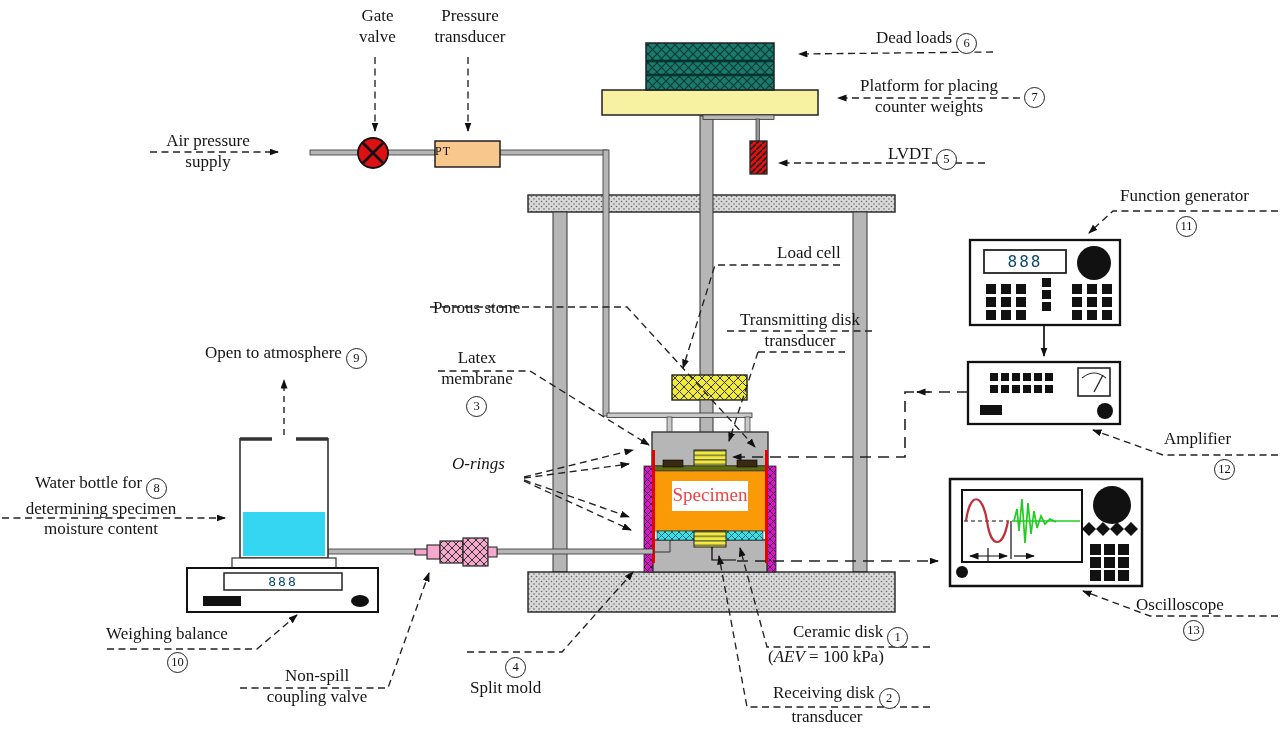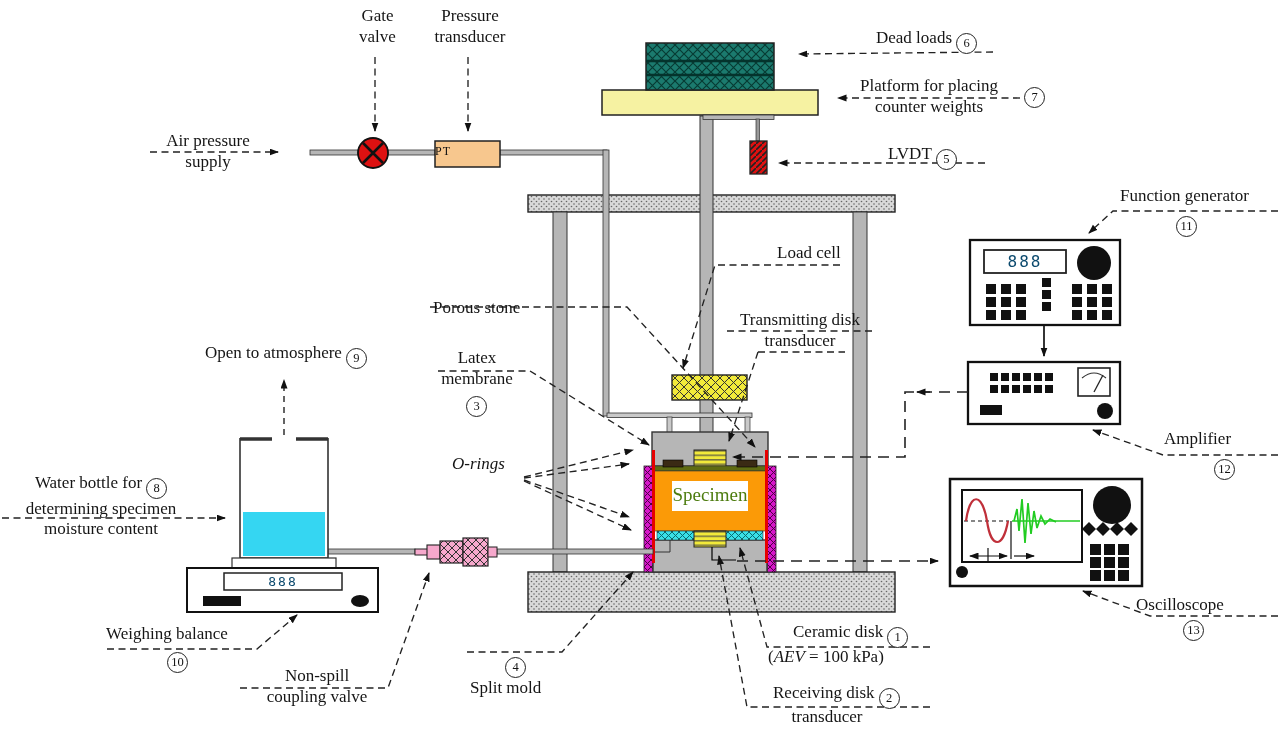--- a/index.html
+++ b/index.html
@@ -10,21 +10,21 @@
   .ctr{text-align:center;white-space:normal;}
   .ctr div{white-space:nowrap;}
   .circ{display:inline-flex;align-items:center;justify-content:center;
         width:21px;height:21px;border:1.4px solid #222;border-radius:50%;
         font-size:12.5px;line-height:1;background:#fff;box-sizing:border-box;
         margin-left:4px;vertical-align:-4px;}
   .circ.abs{position:absolute;margin:0;}
   .disp{position:absolute;text-align:center;font-family:"DejaVu Sans Mono",monospace;
         letter-spacing:2px;color:#0c4a6e;}
   .pt-text{position:absolute;text-align:left;font-size:12px;letter-spacing:1px;}
-  .spec-text{position:absolute;text-align:center;font-size:19px;color:#4d7c0f;}
+  .spec-text{position:absolute;text-align:center;font-size:19px;color:#ef4444;}
   .ital{font-style:italic;}
 </style>
 </head>
 <body>
 
 <div id="fig">
 
 <svg id="art" width="1280" height="733" viewBox="0 0 1280 733">
   <defs>
     <pattern id="pDots" width="5" height="5" patternUnits="userSpaceOnUse">

